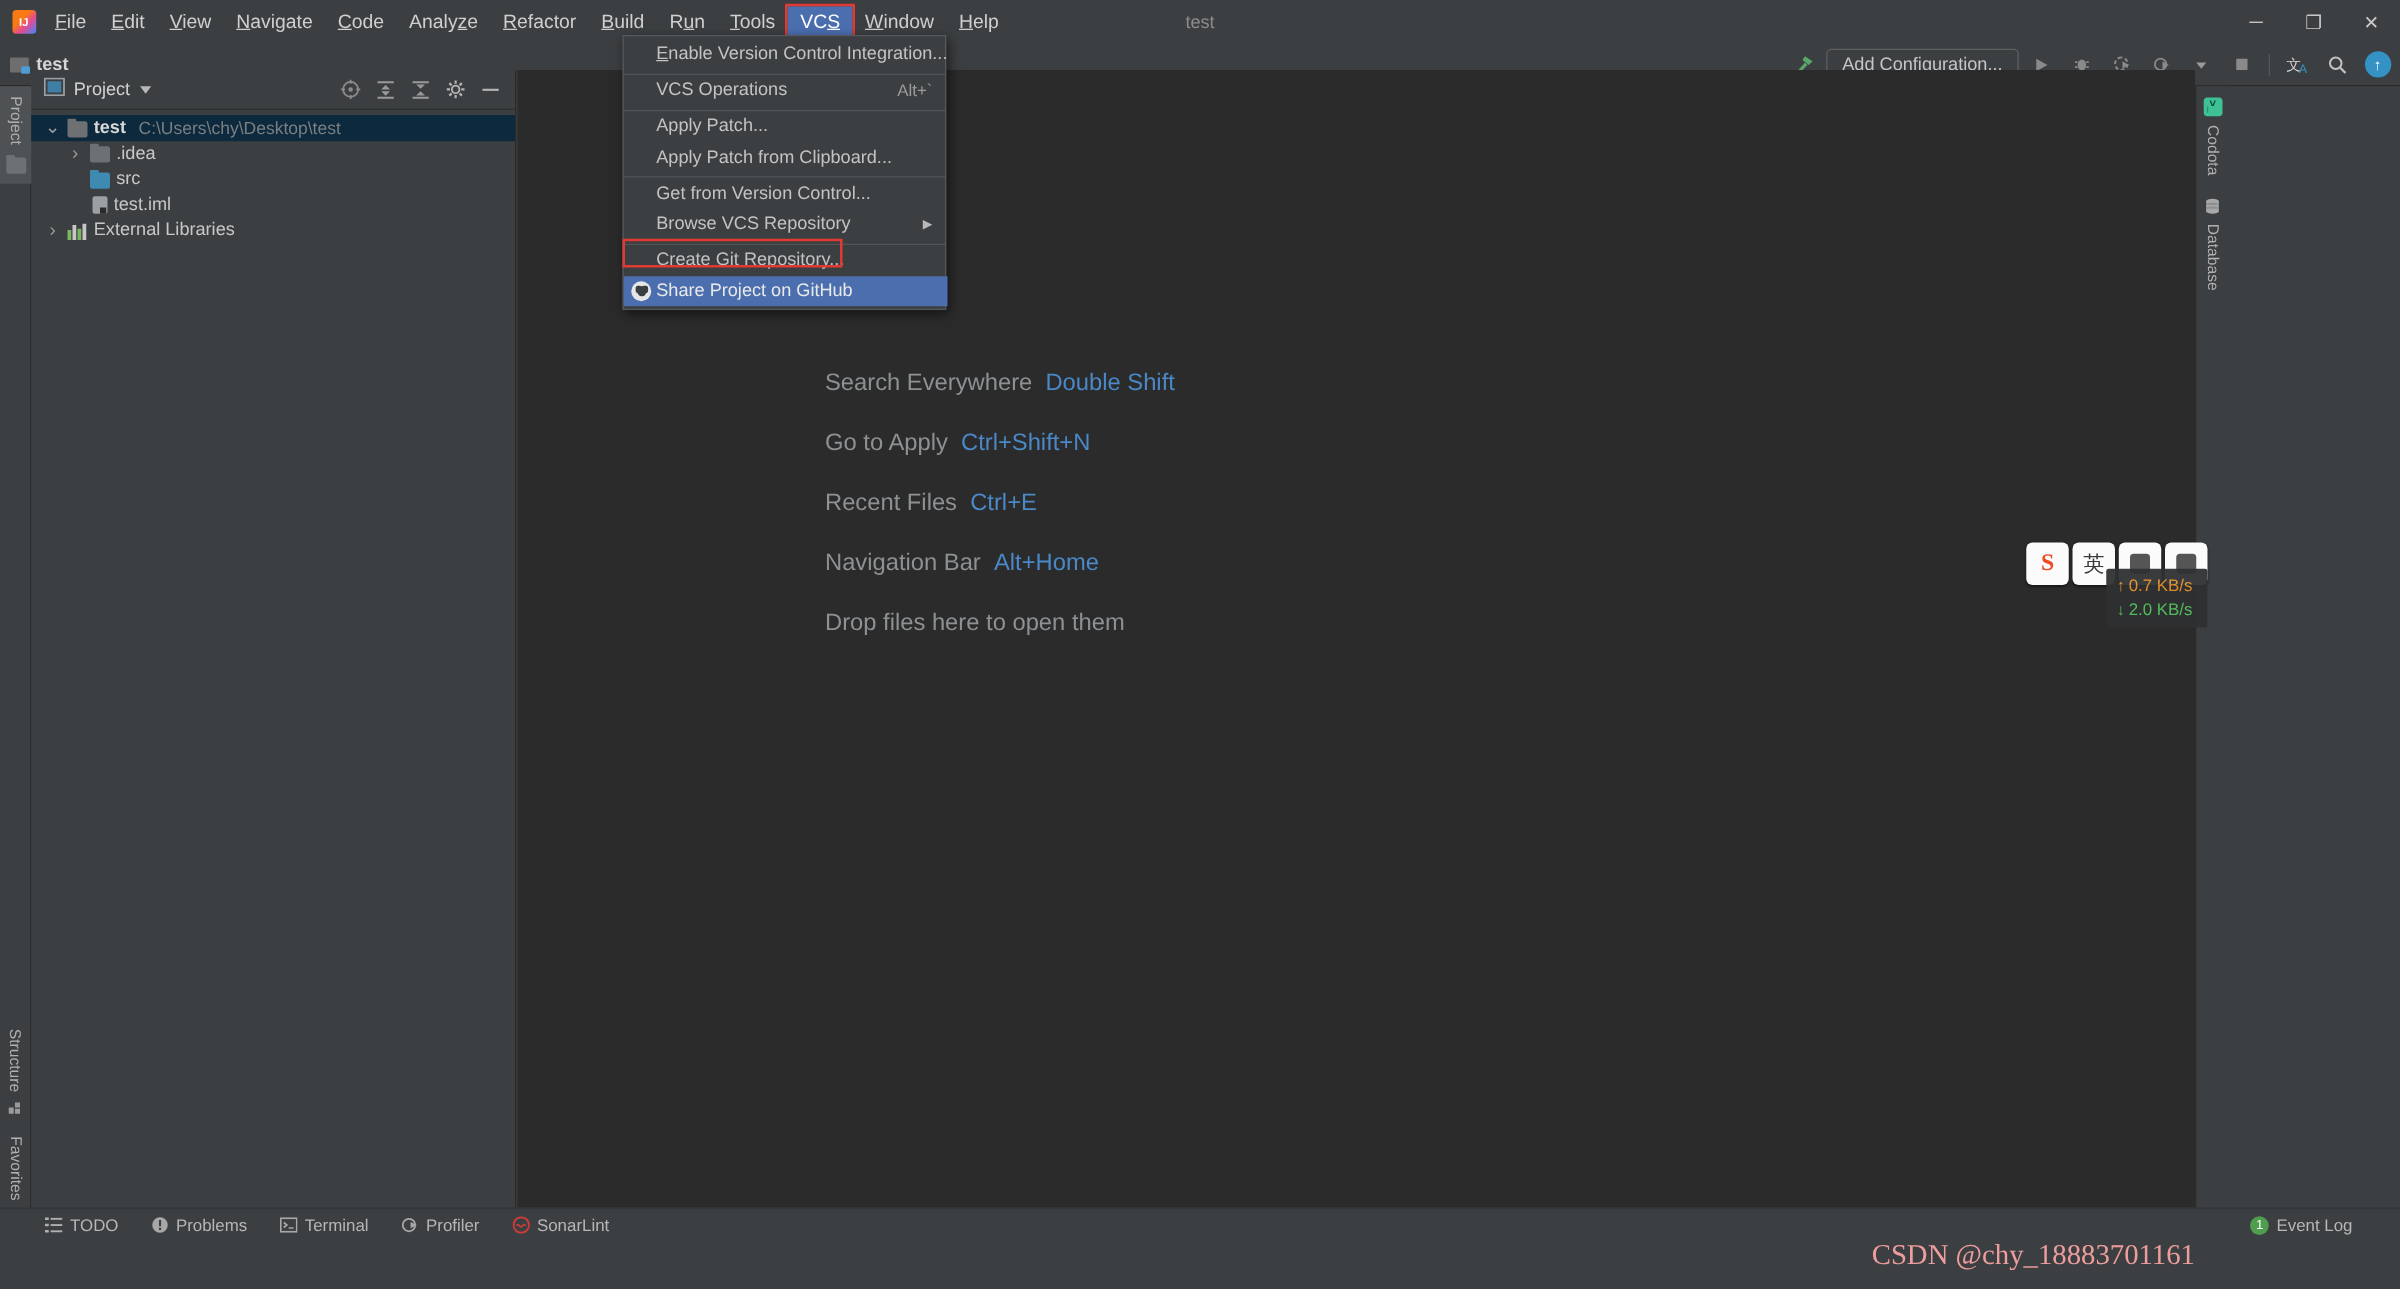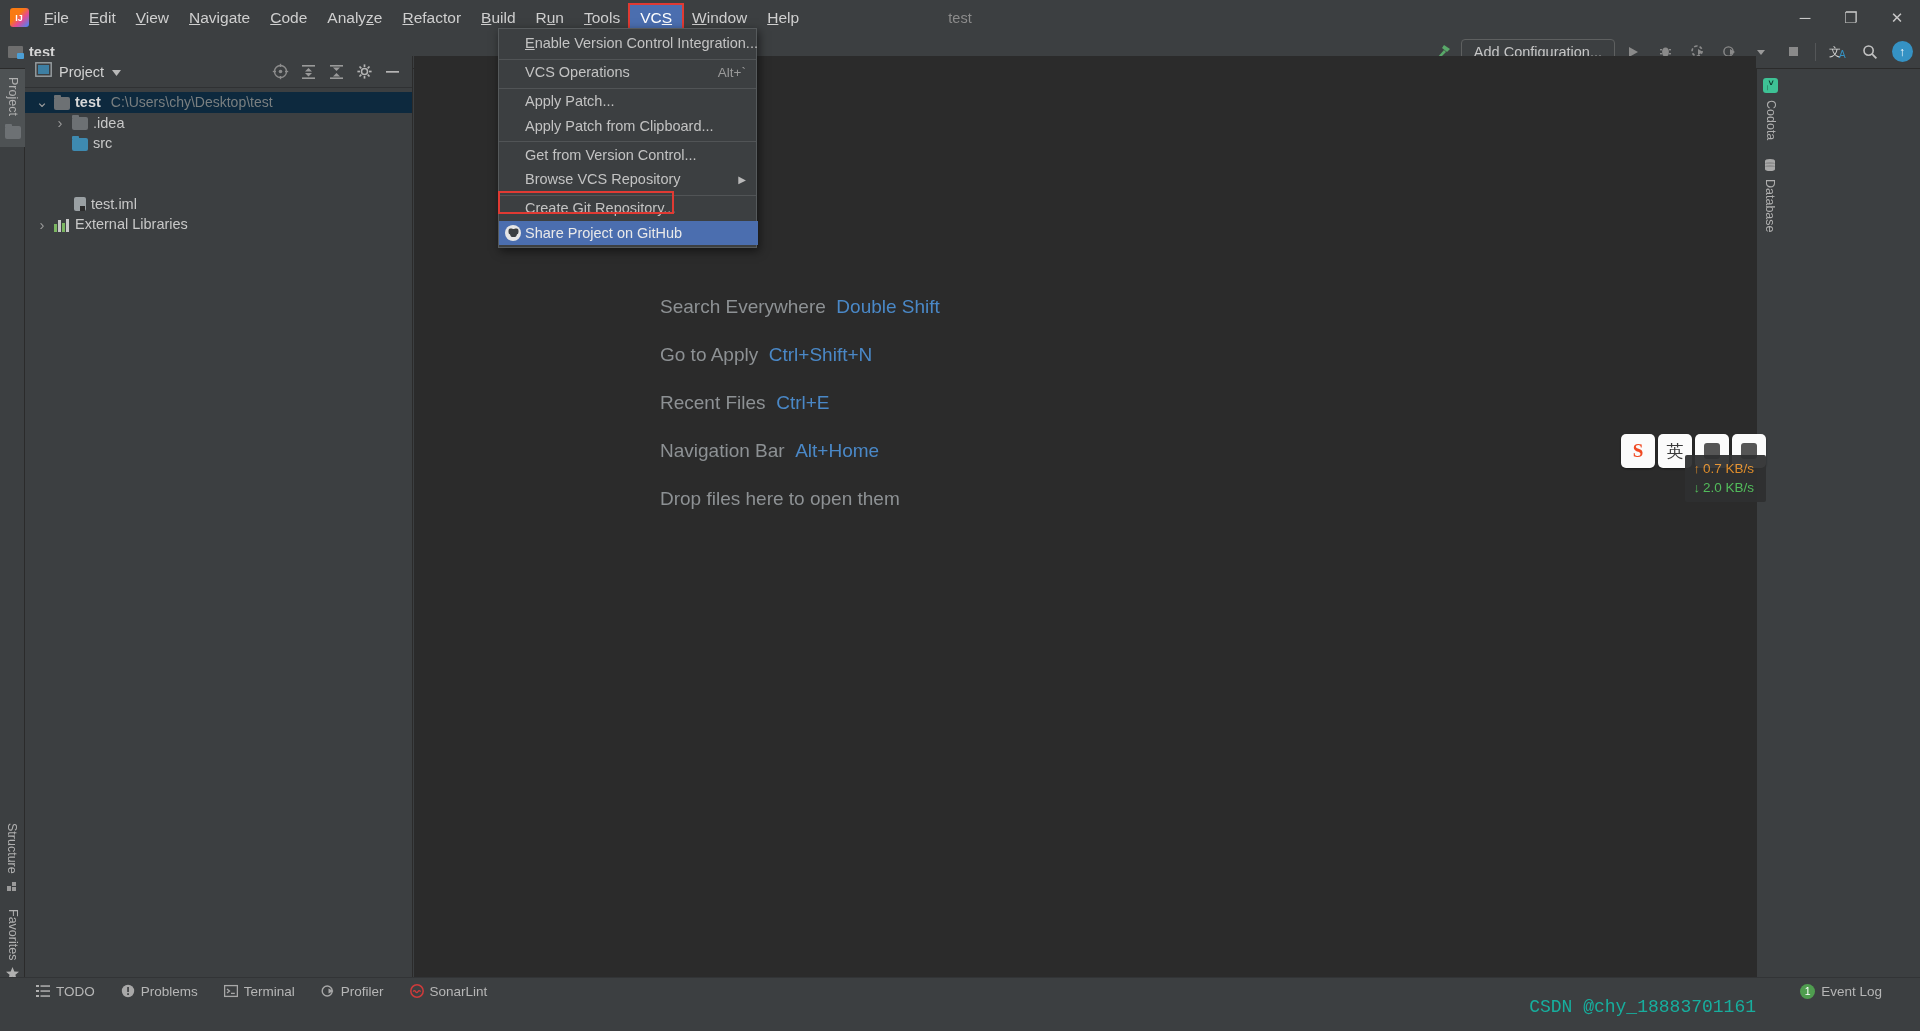--- a/index.html
+++ b/index.html
@@ -148,42 +148,42 @@
   }
   .rstripe-tab {
     writing-mode: vertical-rl; font-size: 12.5px; color: #b0b0b0;
     padding: 9px 6px; display:flex; align-items:center; gap:7px; white-space: nowrap;
   }
   .codota-ic { width:15px;height:15px;background:#3ec295;border-radius:3px;display:flex;align-items:center;justify-content:center;color:#0c3a2c;font-size:9px;font-weight:bold;}
   .db-ic { width:14px;height:14px;}
 
   
   .bottom-tools {
-    position: absolute; left: 0; bottom: 27px; width: 1920px; height: 27px;
+    position: absolute; left: 0; bottom: 38px; width: 1920px; height: 27px;
     background: #3c3f41; display: flex; align-items: center; gap: 26px;
     padding-left: 36px; border-top: 1px solid #323436;
   }
   .bt-item { display: flex; align-items: center; gap: 6px; font-size: 13.5px; color: #b6b6b6; }
   .bt-right { margin-left: auto; display:flex; align-items:center; gap:6px; padding-right: 38px; }
   .evt-badge {
     background: #4f9d4f; color: #fff; border-radius: 50%; width: 15px; height: 15px;
     font-size: 10.5px; display:flex; align-items:center; justify-content:center;
   }
   .statusbar {
     position: absolute; left: 0; bottom: 0; width: 1920px; height: 27px;
     background: #3c3f41; display: flex; align-items: center; padding-left: 8px;
     gap: 8px; font-size: 14px; color: #bdbdbd; border-top: 1px solid #323436;
   }
   .sb-ic { width:15px;height:14px;border:1.5px solid #9a9a9a; border-radius:1px; position:relative;}
   .sb-ic:after{content:"";position:absolute;left:2px;top:1px;width:8px;height:8px;border:1.5px solid #9a9a9a;border-radius:1px;background:#3c3f41;}
 
   .watermark {
     position: absolute; right: 28px; bottom: 14px;
-    font-size: 18px; color: #14b8a6; opacity: .92; white-space: nowrap;
-    font-family: Liberation Mono, monospace;
+    font-size: 23px; color: #fca5a5; opacity: .92; white-space: nowrap;
+    font-family: Liberation Serif, serif;
   }
 
   
   .vcs-menu {
     position: absolute; left: 498px; top: 28px; width: 259px;
     background: #3c3f41; border: 1px solid #565a5c;
     box-shadow: 2px 3px 9px rgba(0,0,0,.55); z-index: 60; padding: 2px 0;
   }
   .mi {
     height: 24.5px; display: flex; align-items: center; position: relative;
@@ -446,21 +446,21 @@
           </span>
           <span class="node-label">.idea</span>
         </div>
         <div class="tree-row" style="padding-left: 28px;">
           <span class="arrow">&nbsp;</span>
           <span style="display: inline-flex;">
             <span class="ic ic-src"></span>
           </span>
           <span class="node-label">src</span>
         </div>
-        <div class="tree-row" style="padding-left: 28px; margin-top: 40px;">
+        <div class="tree-row" style="padding-left: 28px;">
           <span class="arrow">&nbsp;</span>
           <span style="display: inline-flex;">
             <span class="ic ic-mod"></span>
           </span>
           <span class="node-label">test.iml</span>
         </div>
         <div class="tree-row" style="padding-left: 10px;">
           <span class="arrow" style="font-size: 15px;">›</span>
           <span style="display: inline-flex;">
             <span class="ic ic-lib">

